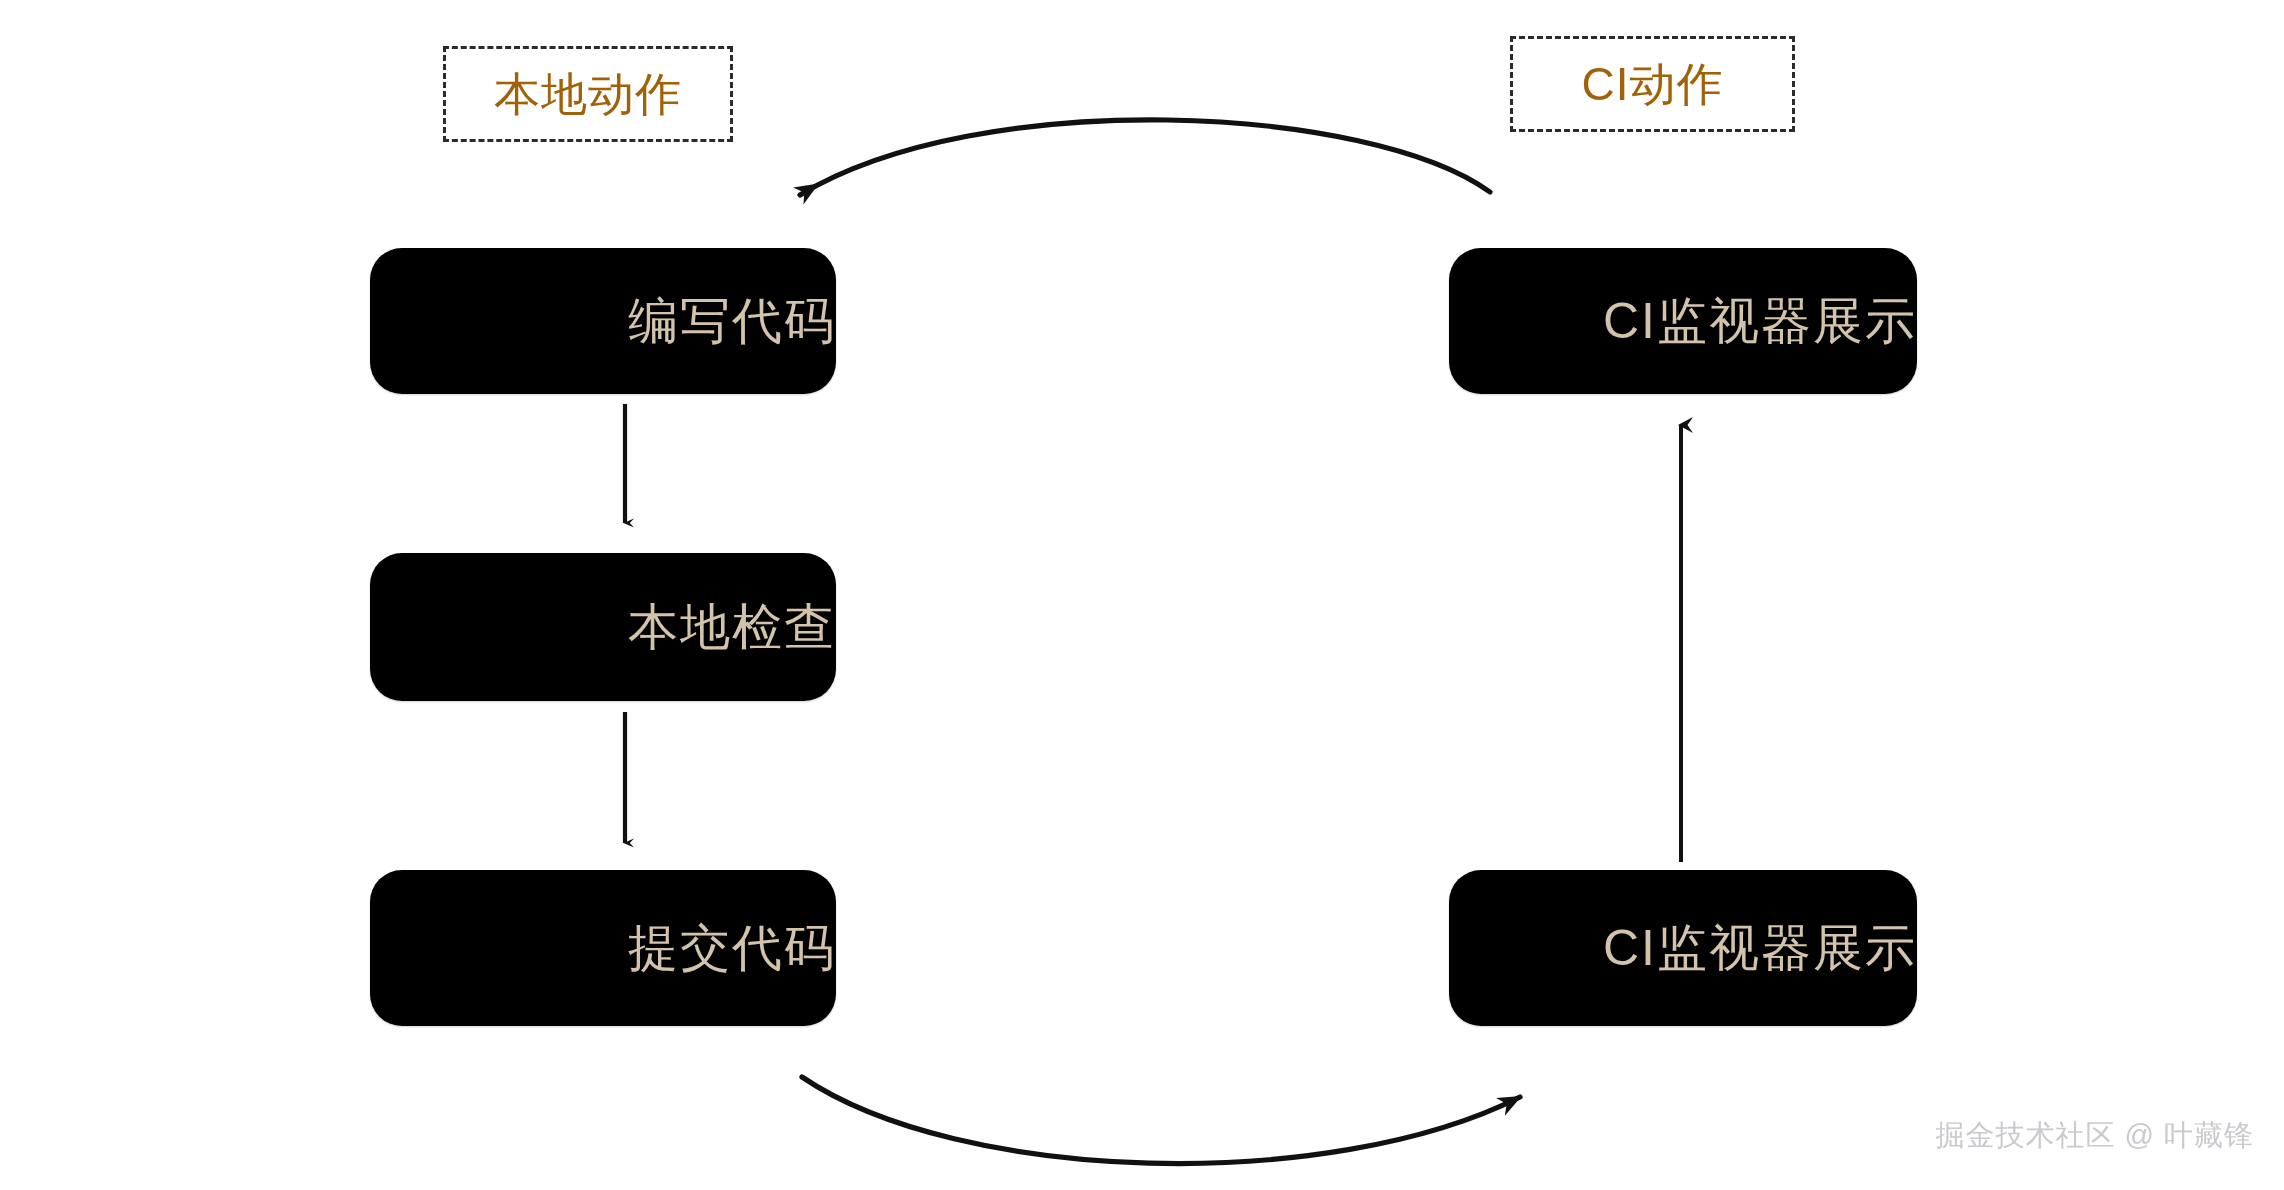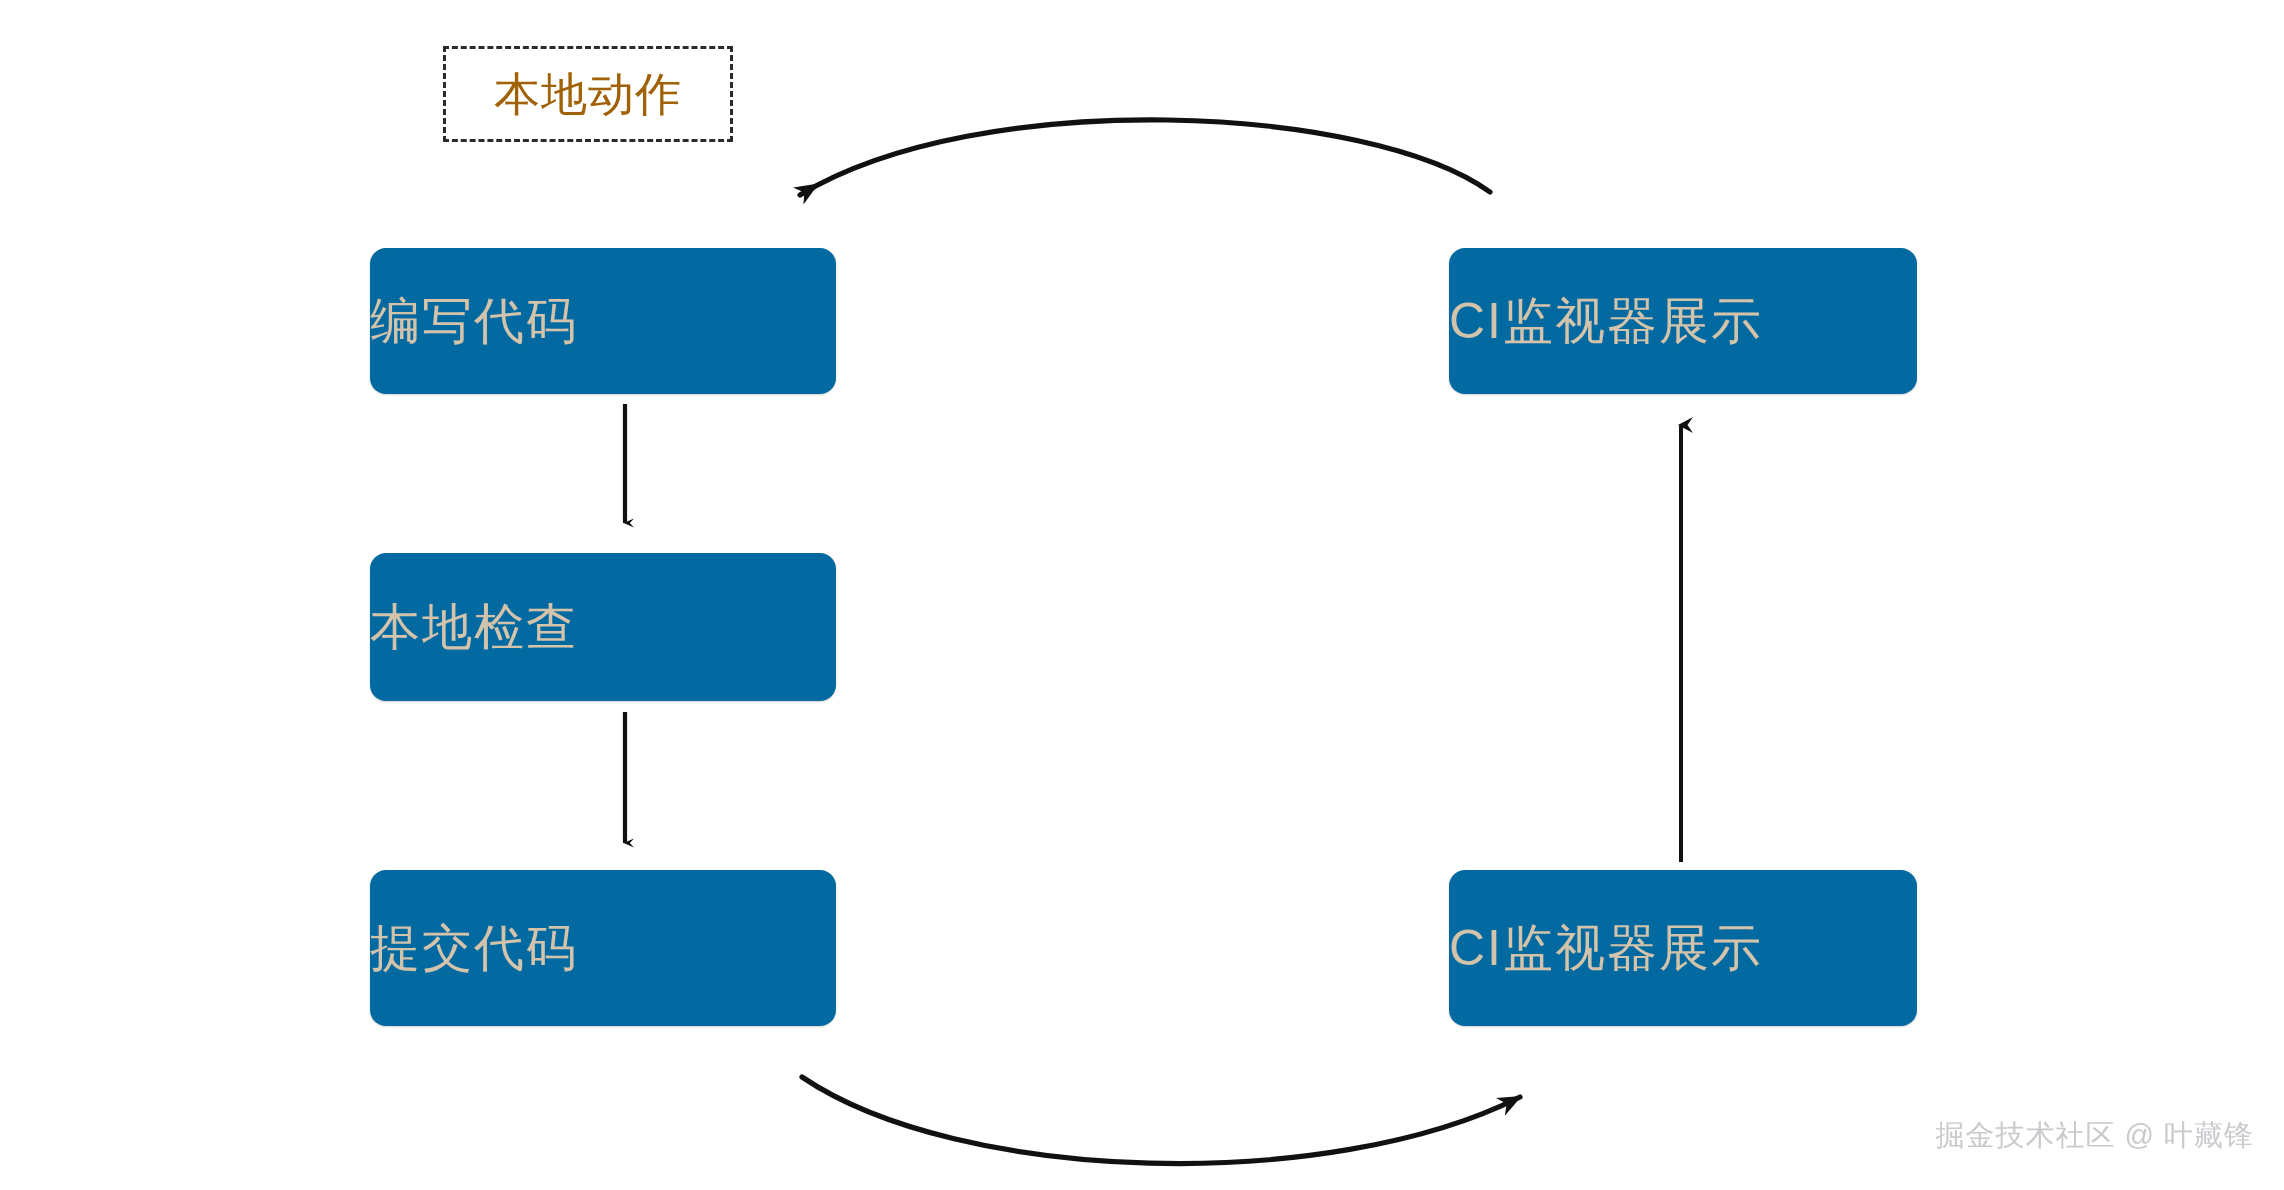--- a/index.html
+++ b/index.html
@@ -39,25 +39,25 @@
     line-height: 1;
     letter-spacing: 1px;
     white-space: nowrap;
   }
   #group-local  { left: 443px; top: 46px;  width: 290px; height: 96px; }
   #group-ci     { left: 1510px; top: 36px; width: 285px; height: 96px; }
 
   
   .node-box {
     position: absolute;
-    background: #0369a1;
-    border-radius: 16px;
+    background: #000000;
+    border-radius: 32px;
     display: flex;
     align-items: center;
-    justify-content: flex-start;
+    justify-content: flex-end;
     box-sizing: border-box;
     box-shadow: 0 1px 2px rgba(0,0,0,0.18);
   }
   .node-box .node-text {
     color: #d3c3aa;
     font-size: 50px;
     line-height: 1;
     letter-spacing: 2px;
     white-space: nowrap;
     font-weight: 500;
@@ -92,20 +92,23 @@
 </style>
 </head>
 <body>
 
 <div id="canvas">
 
   <div id="group-local" class="group-label">
     <span class="glabel-text">本地动作</span>
   </div>
 
+  <div id="group-ci" class="group-label">
+    <span class="glabel-text">CI动作</span>
+  </div>
 
   <svg id="arrow-layer" viewBox="0 0 2284 1190">
     <defs>
       <marker id="arrowhead-down" markerWidth="14" markerHeight="14" refX="5" refY="9" orient="auto" markerUnits="userSpaceOnUse">
         <path d="M0.5,0 L5,10.5 L9.5,0 L5,4.2 Z" fill="#111111"></path>
       </marker>
       <marker id="arrowhead-up" markerWidth="22" markerHeight="20" refX="8" refY="3" orient="auto" markerUnits="userSpaceOnUse">
         <path d="M8,0 L16,15 L8,9.5 L0,15 Z" fill="#111111"></path>
       </marker>
       <marker id="arrowhead-curve-left" markerWidth="26" markerHeight="22" refX="22" refY="11" orient="auto" markerUnits="userSpaceOnUse">

